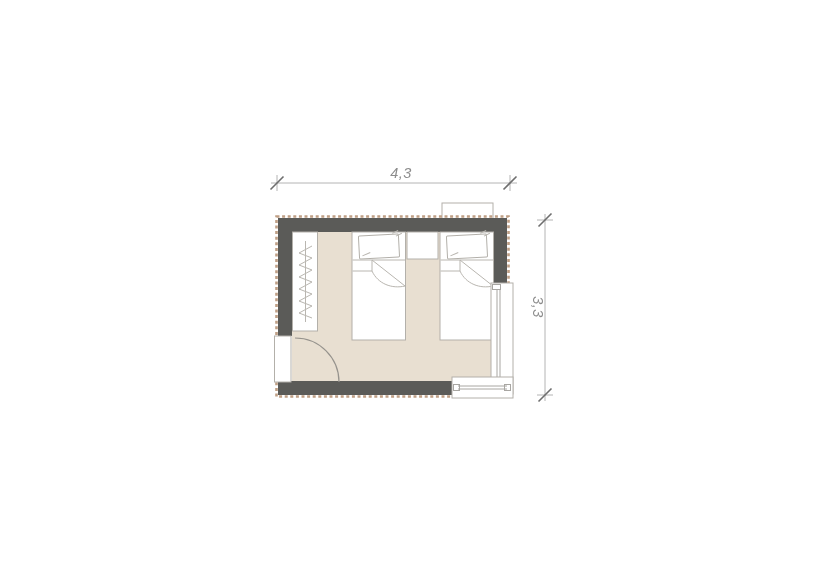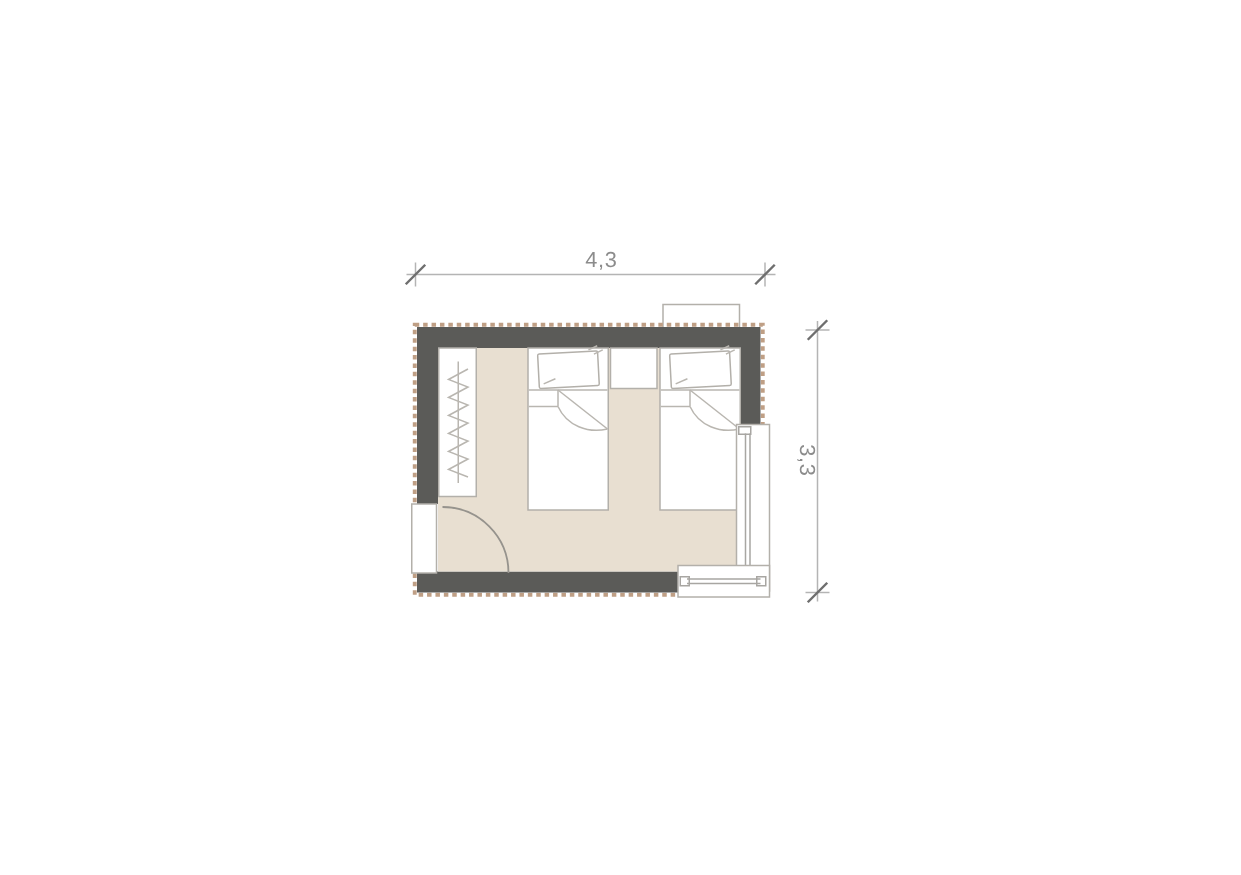--- a/index.html
+++ b/index.html
@@ -2,20 +2,21 @@
 <html><head>
 <meta charset="utf-8">
 <style>
   html,body{margin:0;padding:0;background:#ffffff;}
   .canvas{
     position:relative;
     width:827px;height:583px;
     background:#ffffff;
     overflow:hidden;
     font-family:"Liberation Sans", sans-serif;
+    font-style:italic;
   }
   svg{position:absolute;top:0;left:0;}
   .dim-text{
     font-family:"Liberation Sans", sans-serif;
     font-size:14.5px;
     letter-spacing:0.5px;
     fill:#8c8c8c;
   }
   .dim-line{stroke:#b4b4b4;stroke-width:1;}
   .dim-slash{stroke:#6e6e6e;stroke-width:1.6;}

